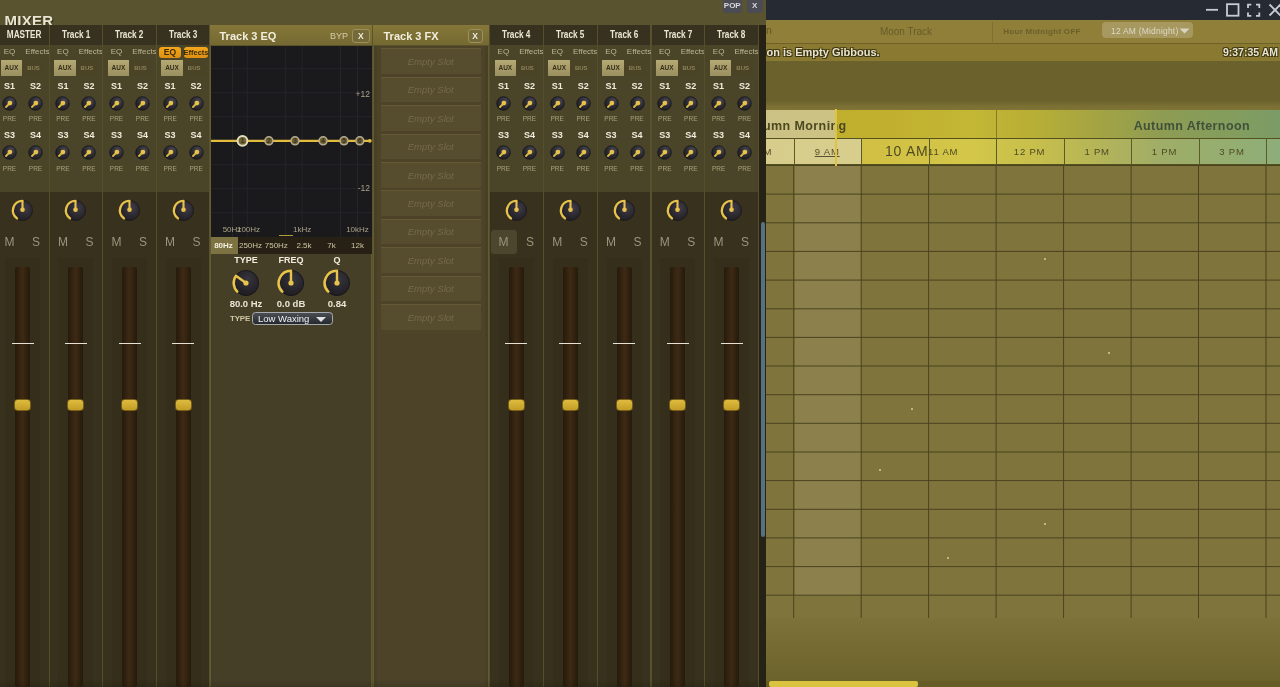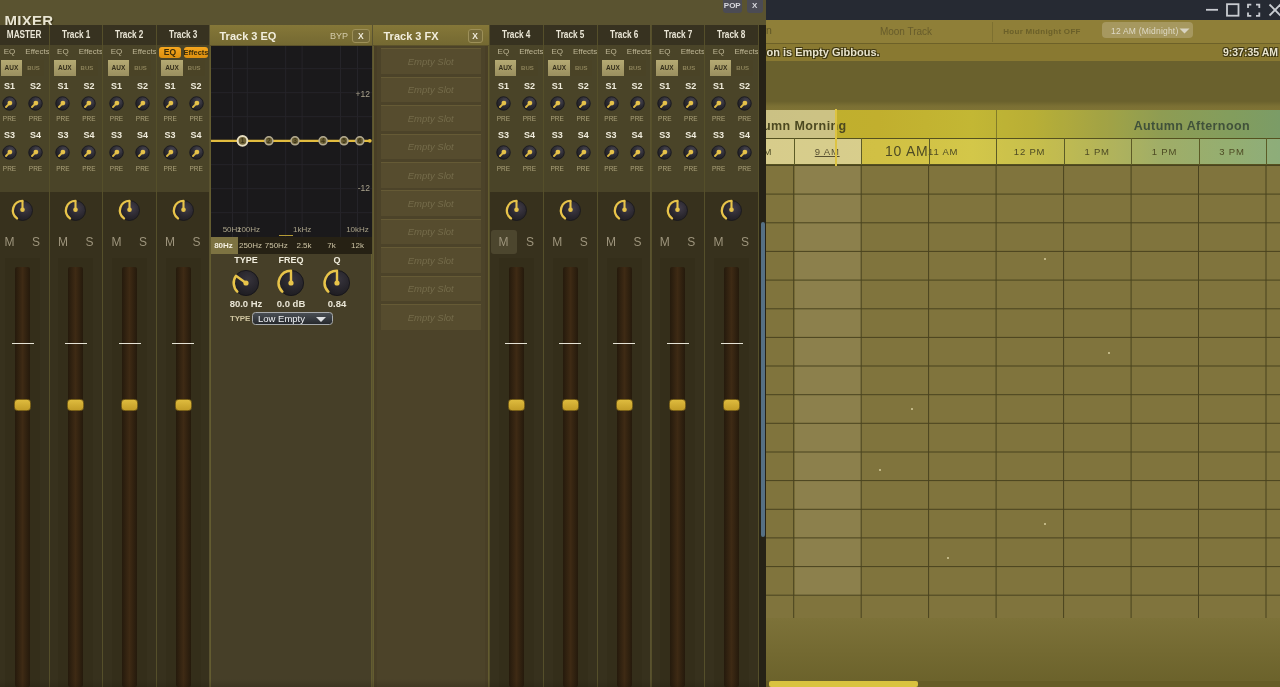--- a/index.html
+++ b/index.html
@@ -973,21 +973,21 @@
 <circle cx="15.0" cy="15.0" r="12.6" fill="url(#eg336_282)" stroke="#15141a" stroke-width="0.9"></circle>
 <path d="M 6.30 23.70 A 12.3 12.3 0 0 1 15.00 2.70" fill="none" stroke="#e8c44a" stroke-width="2.5" stroke-linecap="round"></path>
 <line x1="15.0" y1="15.0" x2="15.00" y2="3.80" stroke="#e8c44a" stroke-width="2.4" stroke-linecap="round"></line>
 <circle cx="15.0" cy="15.0" r="2.6" fill="#e8c44a"></circle>
 </svg>
 <div class="abs" style="left:216.0px;top:297.5px;width:60px;color:#eae6d6;font-size:9.5px;font-weight:bold;text-align:center">80.0 Hz</div>
 <div class="abs" style="left:261.0px;top:297.5px;width:60px;color:#eae6d6;font-size:9.5px;font-weight:bold;text-align:center">0.0 dB</div>
 <div class="abs" style="left:307.0px;top:297.5px;width:60px;color:#eae6d6;font-size:9.5px;font-weight:bold;text-align:center">0.84</div>
 <div class="abs" style="left:230px;top:313.5px;color:#cfc5a0;font-size:8px;font-weight:bold;letter-spacing:-0.2px">TYPE</div>
 <div class="abs" style="left:251.5px;top:311.5px;width:81px;height:13.5px;background:linear-gradient(#4a4f55,#26292d);border:1px solid #a8abad;border-radius:3.5px;box-sizing:border-box"></div>
-<div class="abs" style="left:258px;top:313px;color:#f0f2f4;font-size:9.5px">Low Empty</div>
+<div class="abs" style="left:258px;top:313px;color:#f0f2f4;font-size:9.5px">Low Waxing</div>
 <svg class="abs" style="left:315px;top:316px" width="12" height="7">
       <path d="M1 1 L11 1 L6 6 Z" fill="#dfe1e3"></path>
     </svg>
 <div class="abs" style="left:373px;top:25px;width:115.5px;height:662px;background:#493f26;border-left:1px solid #635c30;border-right:1px solid #635c30;box-sizing:border-box"></div>
 <div class="abs" style="left:373px;top:25px;width:115.5px;height:20.5px;background:linear-gradient(#857738,#746932);border-bottom:1px solid #5c522a;box-sizing:border-box"></div>
 <div class="abs" style="left:383.5px;top:29.5px;color:#f2eedd;font-size:11px;font-weight:bold">Track 3 FX</div>
 <div class="abs" style="left:467.5px;top:29px;width:15px;height:13.5px;background:#756a39;border:1px solid #9d9059;border-radius:3px;box-sizing:border-box;color:#f0ecdc;font-size:8.5px;font-weight:bold;text-align:center;line-height:12px">X</div>
 <div class="abs" style="left:377px;top:46px;width:107.5px;height:641px;background:#4c4329"></div>
 <div class="abs" style="left:380.5px;top:48.2px;width:100.5px;height:25.5px;background:#564c2e;border-top:1px solid #655a35;box-sizing:border-box"></div>
 <div class="abs" style="left:380.5px;top:55.7px;width:100.5px;color:#746b4a;font-size:9.5px;font-style:italic;text-align:center">Empty Slot</div>

